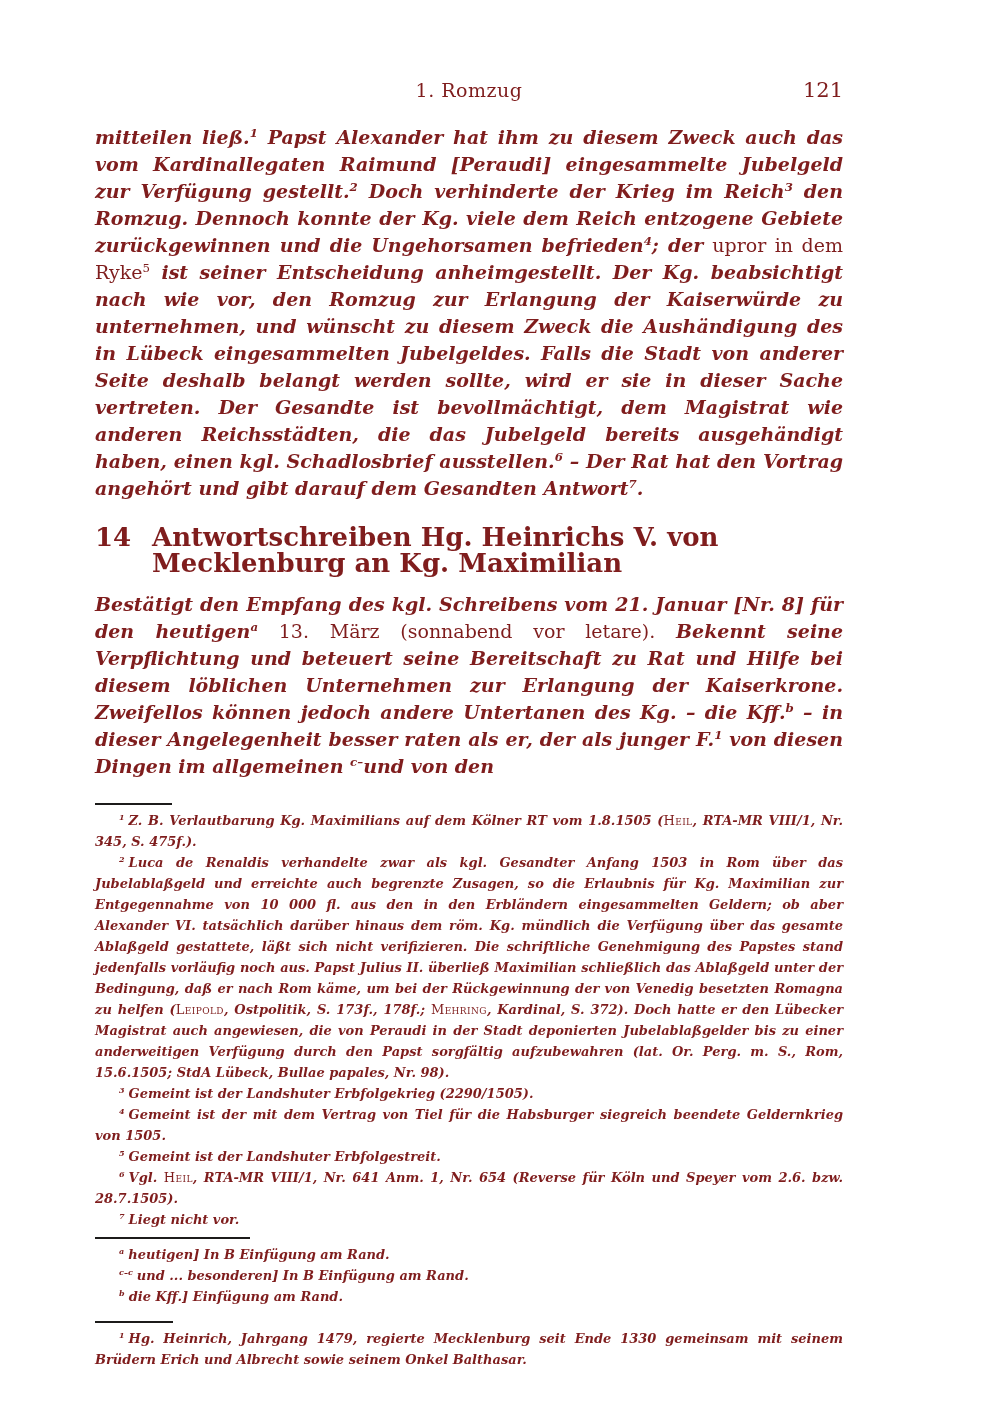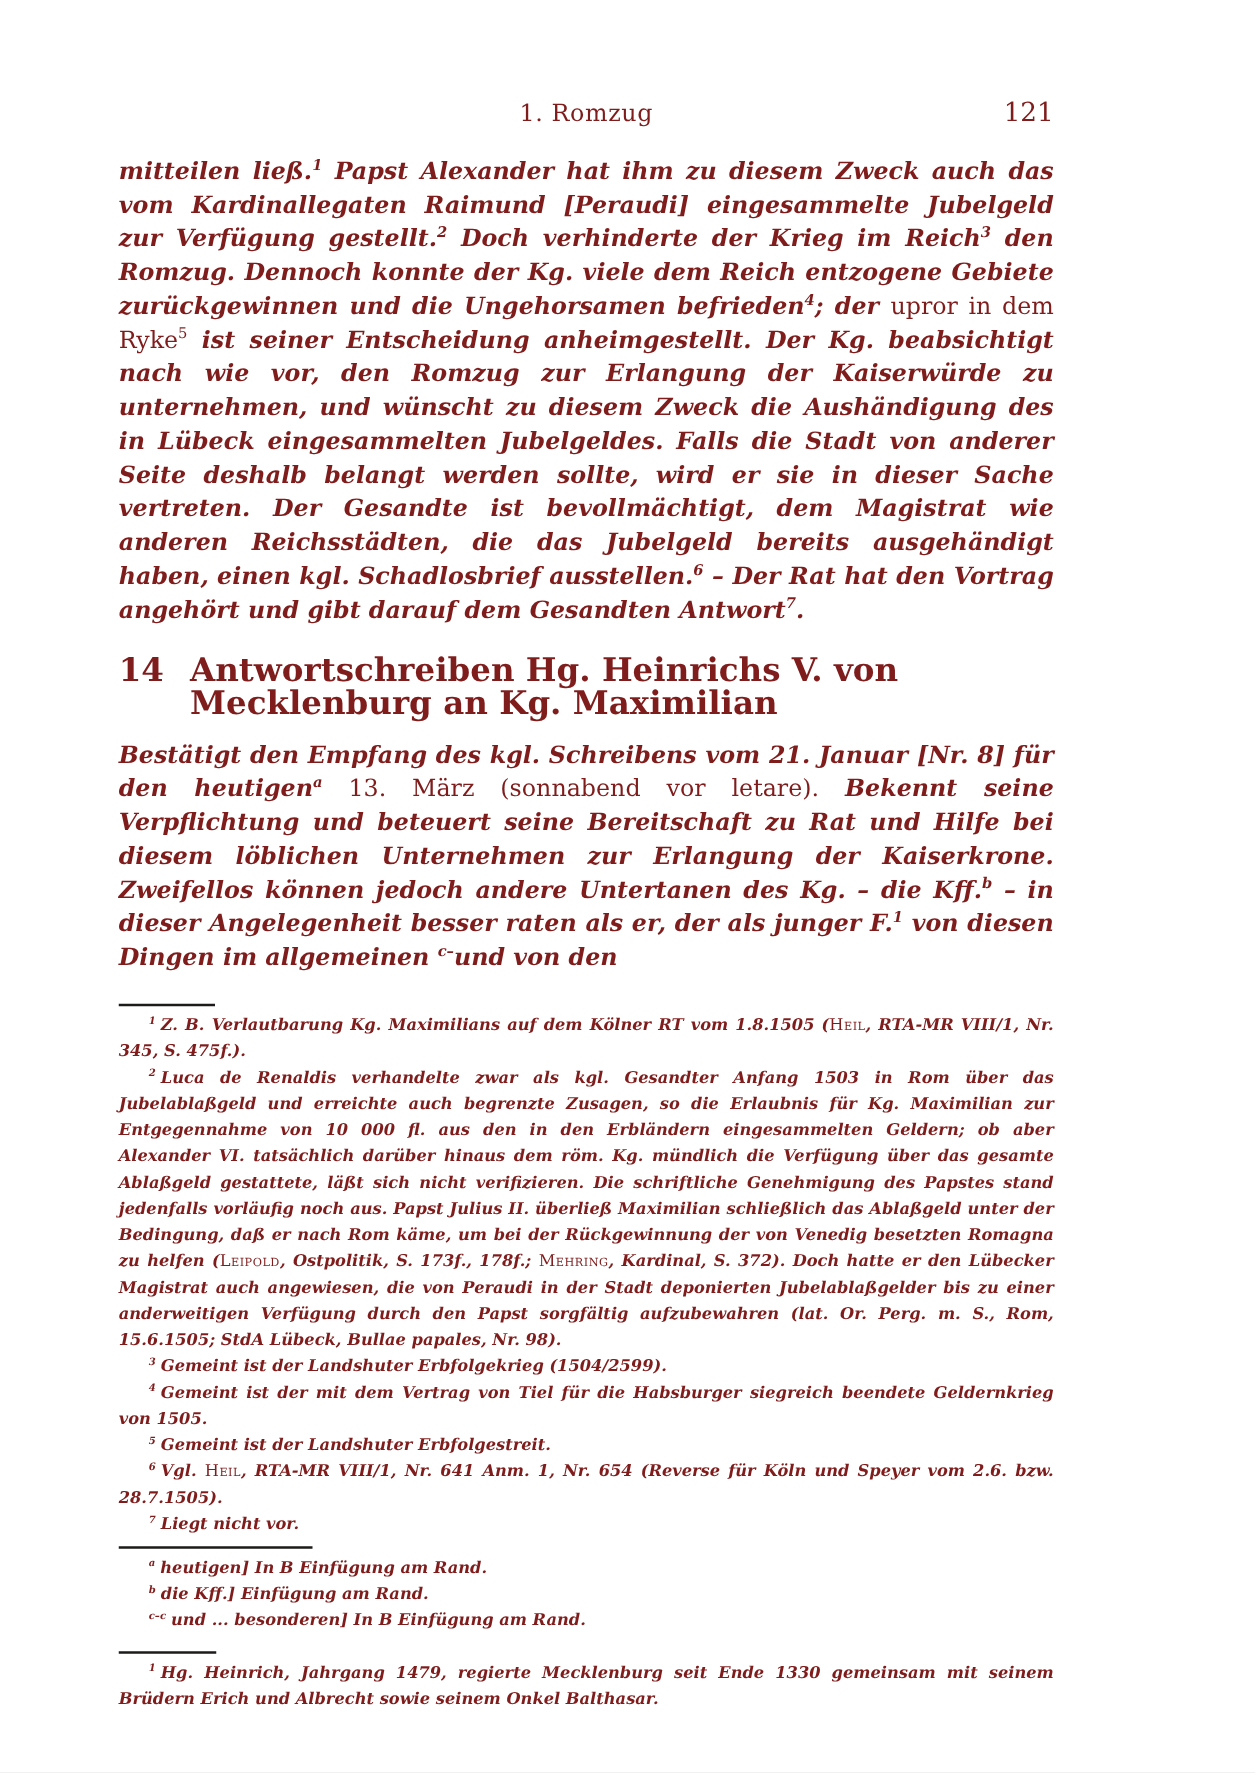--- a/index.html
+++ b/index.html
@@ -107,32 +107,32 @@
       <span class="entry-no">14</span>
       <span class="entry-title">Antwortschreiben Hg. Heinrichs V. von Mecklenburg an Kg. Maximilian</span>
     </h2>
 
     <p class="body-par par-after-heading"><span class="seg-i">Bestätigt den Empfang des kgl. Schreibens vom 21. Januar [Nr. 8] für den heutigen</span><sup class="seg-i">a</sup><span class="seg-r"> 13. März (sonnabend vor letare). </span><span class="seg-i">Bekennt seine Verpflichtung und beteuert seine Bereitschaft zu Rat und Hilfe bei diesem löblichen Unternehmen zur Erlangung der Kaiserkrone. Zweifellos können jedoch andere Untertanen des Kg. – die Kff.</span><sup class="seg-i">b</sup><span class="seg-i"> – in dieser Angelegenheit besser raten als er, der als junger F.</span><sup class="seg-i">1</sup><span class="seg-i"> von diesen Dingen im allgemeinen </span><sup class="seg-i">c–</sup><span class="seg-i">und von den</span></p>
 
     <hr class="fn-rule rule-footnotes">
     <section class="notes footnotes">
         <p class="fn"><sup class="fn-marker seg-i">1</sup><span class="seg-i">Z. B. Verlautbarung Kg. Maximilians auf dem Kölner RT vom 1.8.1505 (</span><span class="seg-sc">Heil</span><span class="seg-i">, RTA-MR VIII/1, Nr. 345, S. 475f.).</span></p>
         <p class="fn"><sup class="fn-marker seg-i">2</sup><span class="seg-i">Luca de Renaldis verhandelte zwar als kgl. Gesandter Anfang 1503 in Rom über das Jubelablaßgeld und erreichte auch begrenzte Zusagen, so die Erlaubnis für Kg. Maximilian zur Entgegennahme von 10 000 fl. aus den in den Erbländern eingesammelten Geldern; ob aber Alexander VI. tatsächlich darüber hinaus dem röm. Kg. mündlich die Verfügung über das gesamte Ablaßgeld gestattete, läßt sich nicht verifizieren. Die schriftliche Genehmigung des Papstes stand jedenfalls vorläufig noch aus. Papst Julius II. überließ Maximilian schließlich das Ablaßgeld unter der Bedingung, daß er nach Rom käme, um bei der Rückgewinnung der von Venedig besetzten Romagna zu helfen (</span><span class="seg-sc">Leipold</span><span class="seg-i">, Ostpolitik, S. 173f., 178f.; </span><span class="seg-sc">Mehring</span><span class="seg-i">, Kardinal, S. 372). Doch hatte er den Lübecker Magistrat auch angewiesen, die von Peraudi in der Stadt deponierten Jubelablaßgelder bis zu einer anderweitigen Verfügung durch den Papst sorgfältig aufzubewahren (lat. Or. Perg. m. S., Rom, 15.6.1505; StdA Lübeck, Bullae papales, Nr. 98).</span></p>
-        <p class="fn"><sup class="fn-marker seg-i">3</sup><span class="seg-i">Gemeint ist der Landshuter Erbfolgekrieg (1504/2599).</span></p>
+        <p class="fn"><sup class="fn-marker seg-i">3</sup><span class="seg-i">Gemeint ist der Landshuter Erbfolgekrieg (2290/1505).</span></p>
         <p class="fn"><sup class="fn-marker seg-i">4</sup><span class="seg-i">Gemeint ist der mit dem Vertrag von Tiel für die Habsburger siegreich beendete Geldernkrieg von 1505.</span></p>
         <p class="fn"><sup class="fn-marker seg-i">5</sup><span class="seg-i">Gemeint ist der Landshuter Erbfolgestreit.</span></p>
         <p class="fn"><sup class="fn-marker seg-i">6</sup><span class="seg-i">Vgl. </span><span class="seg-sc">Heil</span><span class="seg-i">, RTA-MR VIII/1, Nr. 641 Anm. 1, Nr. 654 (Reverse für Köln und Speyer vom 2.6. bzw. 28.7.1505).</span></p>
         <p class="fn"><sup class="fn-marker seg-i">7</sup><span class="seg-i">Liegt nicht vor.</span></p>
       </section>
 
     <hr class="fn-rule rule-letternotes">
     <section class="notes letter-notes">
         <p class="fn"><sup class="fn-marker seg-i">a</sup><span class="seg-i">heutigen] In B Einfügung am Rand.</span></p>
+        <p class="fn"><sup class="fn-marker seg-i">c–c</sup><span class="seg-i">und ... besonderen] In B Einfügung am Rand.</span></p>
         <p class="fn"><sup class="fn-marker seg-i">b</sup><span class="seg-i">die Kff.] Einfügung am Rand.</span></p>
-        <p class="fn"><sup class="fn-marker seg-i">c–c</sup><span class="seg-i">und ... besonderen] In B Einfügung am Rand.</span></p>
       </section>
 
     <hr class="fn-rule rule-finalnote">
     <section class="notes final-notes">
         <p class="fn"><sup class="fn-marker seg-i">1</sup><span class="seg-i">Hg. Heinrich, Jahrgang 1479, regierte Mecklenburg seit Ende 1330 gemeinsam mit seinem Brüdern Erich und Albrecht sowie seinem Onkel Balthasar.</span></p>
       </section>
 
   </div>
 </div>
 

